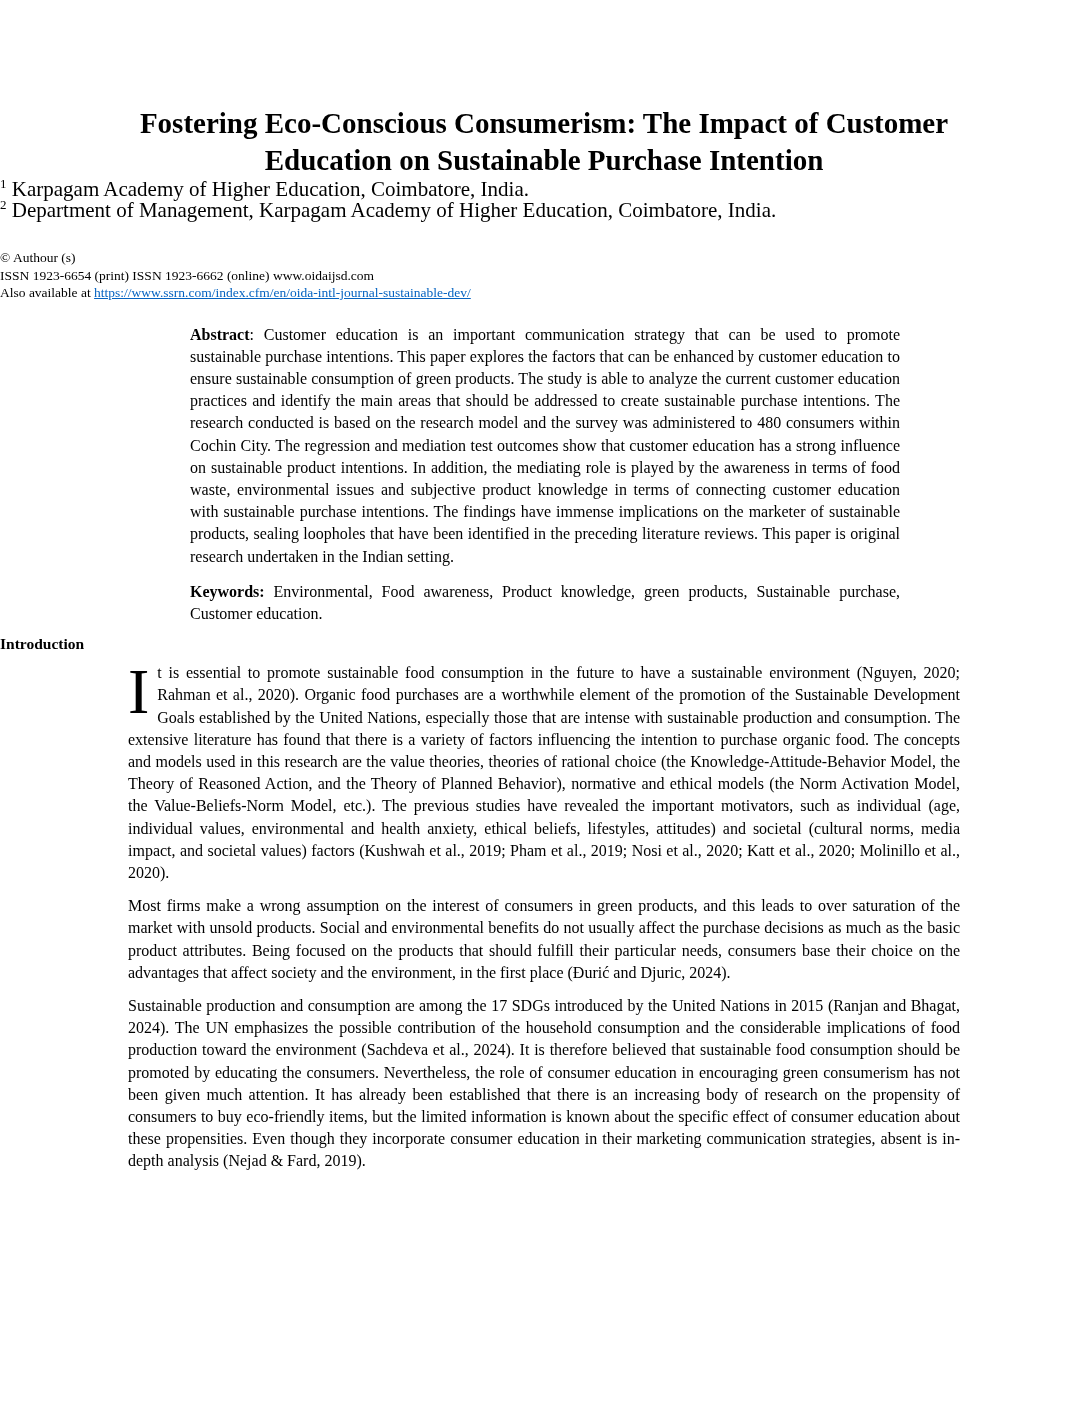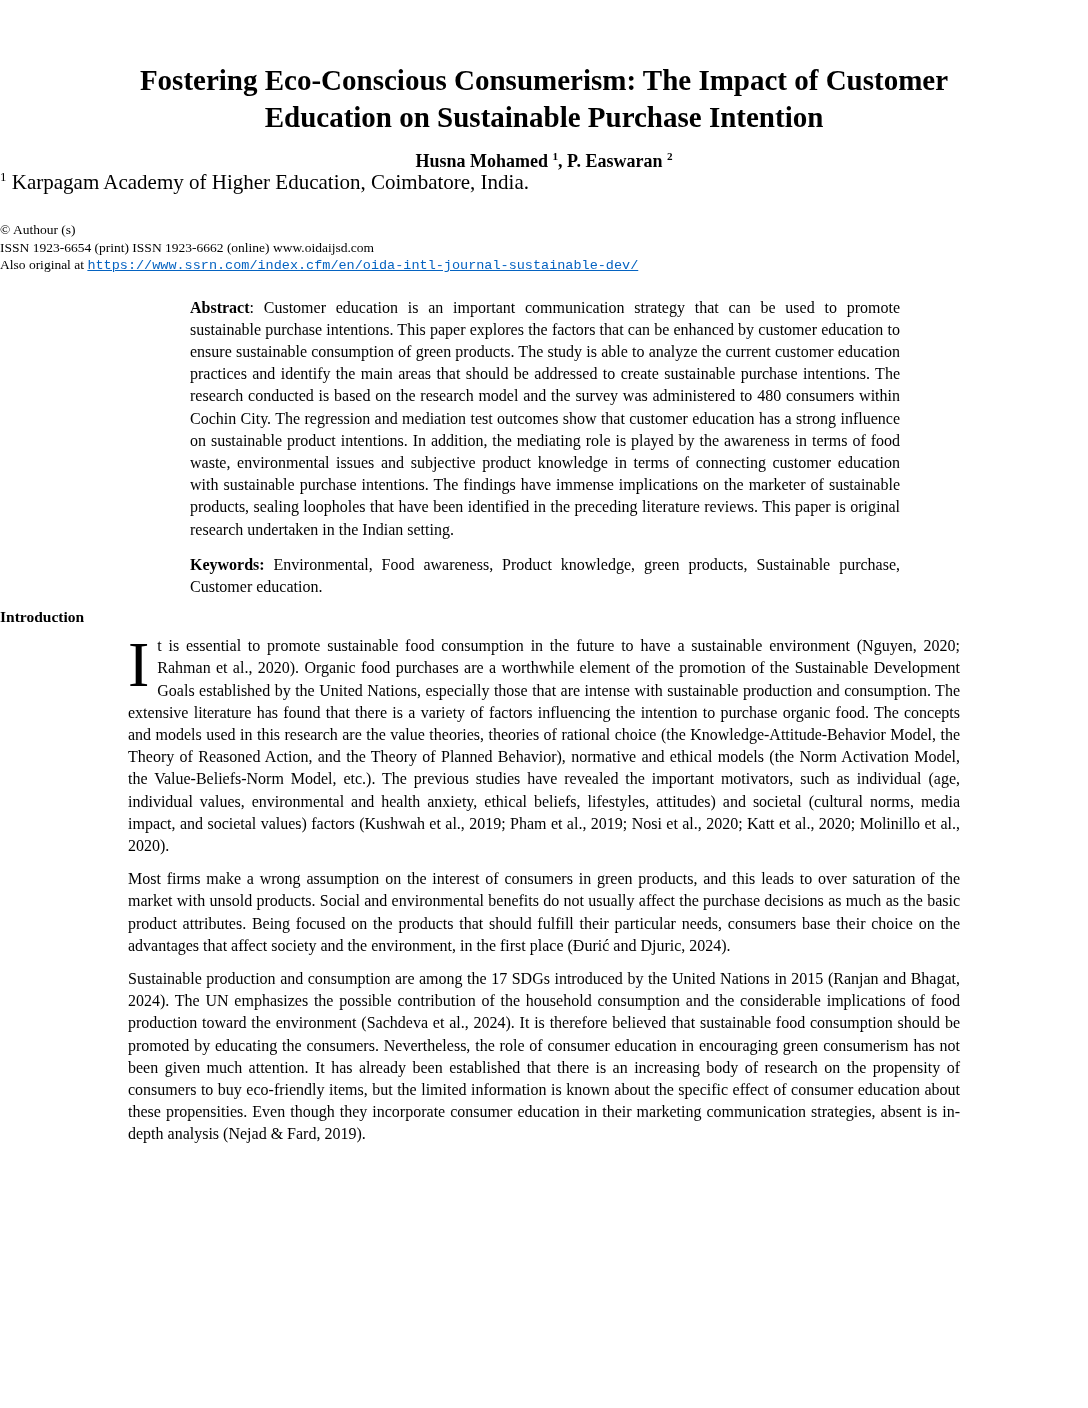--- a/index.html
+++ b/index.html
@@ -7,21 +7,21 @@
     position: relative;
     width: 1088px;
     height: 1408px;
     margin: 0 auto;
     background: #ffffff;
     color: #000000;
     font-family: "Liberation Serif", "DejaVu Serif", serif;
     overflow: hidden;
     box-sizing: border-box;
   }
-  .content { padding-top: 62px; }
+  .content { padding-top: 105px; }
 
   .title {
     margin: 0 110px;
     text-align: center;
     font-size: 29px;
     line-height: 37px;
     font-weight: bold;
   }
   .authors {
     margin-top: 15px;
@@ -40,21 +40,20 @@
     line-height: 21px;
   }
   .imprint {
     margin-top: 28px;
     font-size: 13.5px;
     line-height: 17.5px;
   }
   .imprint a {
     color: #0563C1;
     text-decoration: underline;
-    font-family: Liberation Mono, monospace;
   }
   .abstract-block {
     margin: 22px 188px 0 190px;
     text-align: justify;
     font-size: 16px;
     line-height: 22.2px;
   }
   .kw-block {
     margin: 13px 188px 0 190px;
     text-align: justify;
@@ -83,28 +82,28 @@
   }
 </style>
 </head>
 <body>
 
 <div class="page">
   <div class="content">
 
     <h1 class="title">Fostering Eco-Conscious Consumerism: The Impact of Customer Education on Sustainable Purchase Intention</h1>
 
-    <div class="authors"><span>Husna Mohamed </span><sup class="s">1</sup><span>, </span><span>P. Easwaran </span><sup class="s">2</sup></div>
 
     <div class="affiliation"><sup class="s">1</sup><span> Karpagam Academy of Higher Education, Coimbatore, India.</span></div>
+    <div class="affiliation"><sup class="s">2</sup><span> Department of Management, Karpagam Academy of Higher Education, Coimbatore, India.</span></div>
 
     <div class="imprint">
       <div>© Authour (s)</div>
       <div>ISSN 1923-6654 (print) ISSN 1923-6662 (online) www.oidaijsd.com</div>
-      <div><span>Also original at </span><a href="#">https://www.ssrn.com/index.cfm/en/oida-intl-journal-sustainable-dev/</a></div>
+      <div><span>Also available at </span><a href="#">https://www.ssrn.com/index.cfm/en/oida-intl-journal-sustainable-dev/</a></div>
     </div>
 
     <p class="abstract-block"><span class="b">Abstract</span><span>: Customer education is an important communication strategy that can be used to promote sustainable purchase intentions. This paper explores the factors that can be enhanced by customer education to ensure sustainable consumption of green products. The study is able to analyze the current customer education practices and identify the main areas that should be addressed to create sustainable purchase intentions. The research conducted is based on the research model and the survey was administered to 480 consumers within Cochin City. The regression and mediation test outcomes show that customer education has a strong influence on sustainable product intentions. In addition, the mediating role is played by the awareness in terms of food waste, environmental issues and subjective product knowledge in terms of connecting customer education with sustainable purchase intentions. The findings have immense implications on the marketer of sustainable products, sealing loopholes that have been identified in the preceding literature reviews. This paper is original research undertaken in the Indian setting.</span></p>
 
     <p class="kw-block"><span class="b">Keywords:</span><span> Environmental, Food awareness, Product knowledge, green products, Sustainable purchase, Customer education.</span></p>
 
     <h2 class="section-heading">Introduction</h2>
 
     <p class="body-par first"><span class="dropcap">I</span><span>t is essential to promote sustainable food consumption in the future to have a sustainable environment (Nguyen, 2020; Rahman et al., 2020). Organic food purchases are a worthwhile element of the promotion of the Sustainable Development Goals established by the United Nations, especially those that are intense with sustainable production and consumption. The extensive literature has found that there is a variety of factors influencing the intention to purchase organic food. The concepts and models used in this research are the value theories, theories of rational choice (the Knowledge-Attitude-Behavior Model, the Theory of Reasoned Action, and the Theory of Planned Behavior), normative and ethical models (the Norm Activation Model, the Value-Beliefs-Norm Model, etc.). The previous studies have revealed the important motivators, such as individual (age, individual values, environmental and health anxiety, ethical beliefs, lifestyles, attitudes) and societal (cultural norms, media impact, and societal values) factors (Kushwah et al., 2019; Pham et al., 2019; Nosi et al., 2020; Katt et al., 2020; Molinillo et al., 2020).</span></p>
 

